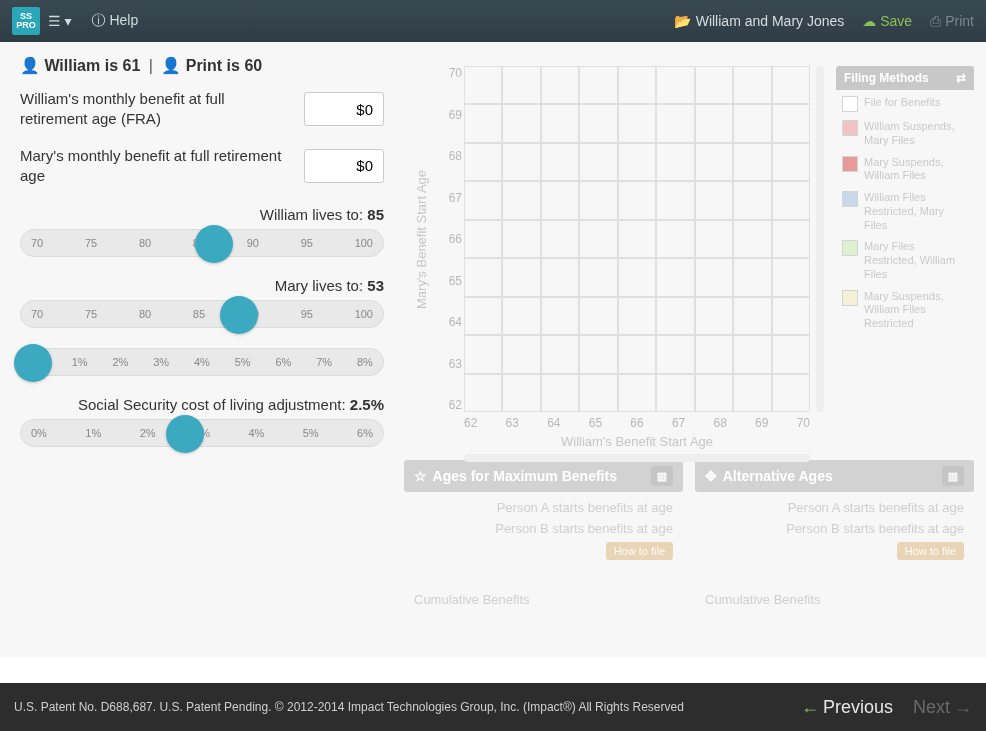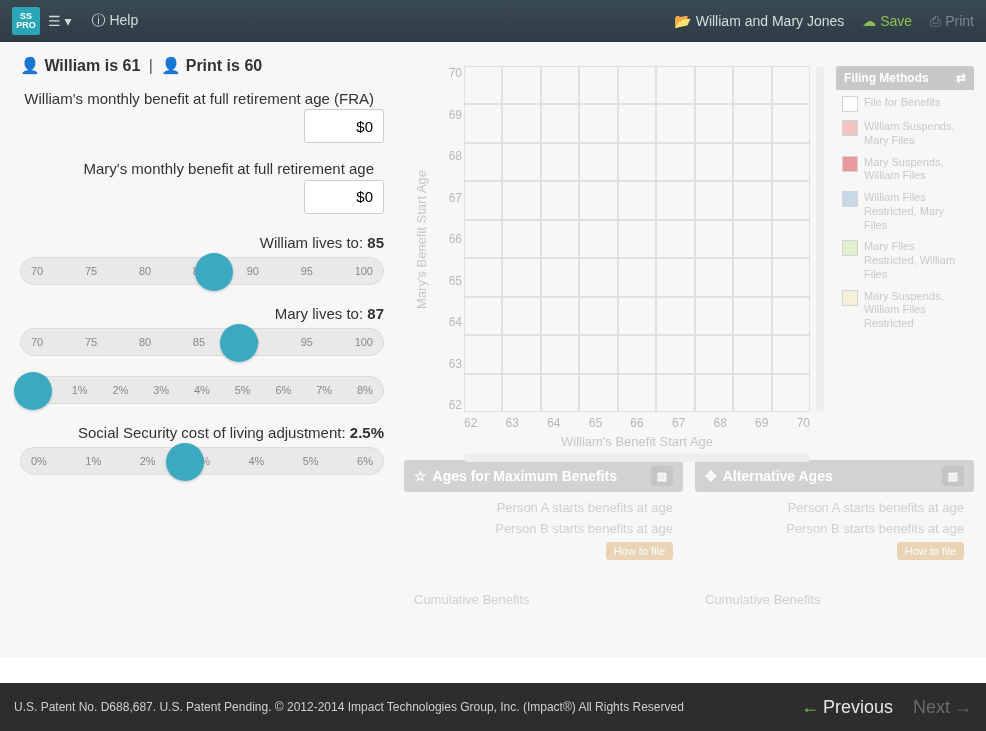--- a/index.html
+++ b/index.html
@@ -51,23 +51,22 @@
 }
 .left {
   width: 400px;
   padding: 14px 16px 20px 20px;
   background:#f7f7f7;
 }
 .persons { font-weight: bold; font-size: 16px; margin-bottom: 14px; color:#333;}
 .persons .sep { margin: 0 4px; font-weight: normal; color:#555;}
 .field-row {
   display: flex;
-  align-items: flex-end;
+  align-items: center;
   margin-bottom: 16px;
-  flex-direction: column;
 }
 .field-label { flex: 1; font-size: 15px; color:#333; padding-right:10px; line-height:1.35;}
 .field-input {
   width: 80px;
   height: 34px;
   border: 1px solid #ccc;
   text-align: right;
   padding: 0 10px;
   font-size: 15px;
   background:#fff;
@@ -211,21 +210,21 @@
             <span>85</span>
             <span>90</span>
             <span>95</span>
             <span>100</span>
           </div>
         <div class="slider-thumb" id="thumb-life-a" style="left: 48%;"></div>
       </div>
     </div>
 
     <div class="slider-block">
-      <div class="slider-label"><span>Mary lives to:</span> <span class="val">87</span></div>
+      <div class="slider-label"><span>Mary lives to:</span> <span class="val">53</span></div>
       <div class="slider-track">
         <div class="slider-ticks" id="ticks-life-b">
             <span>70</span>
             <span>75</span>
             <span>80</span>
             <span>85</span>
             <span>90</span>
             <span>95</span>
             <span>100</span>
           </div>

